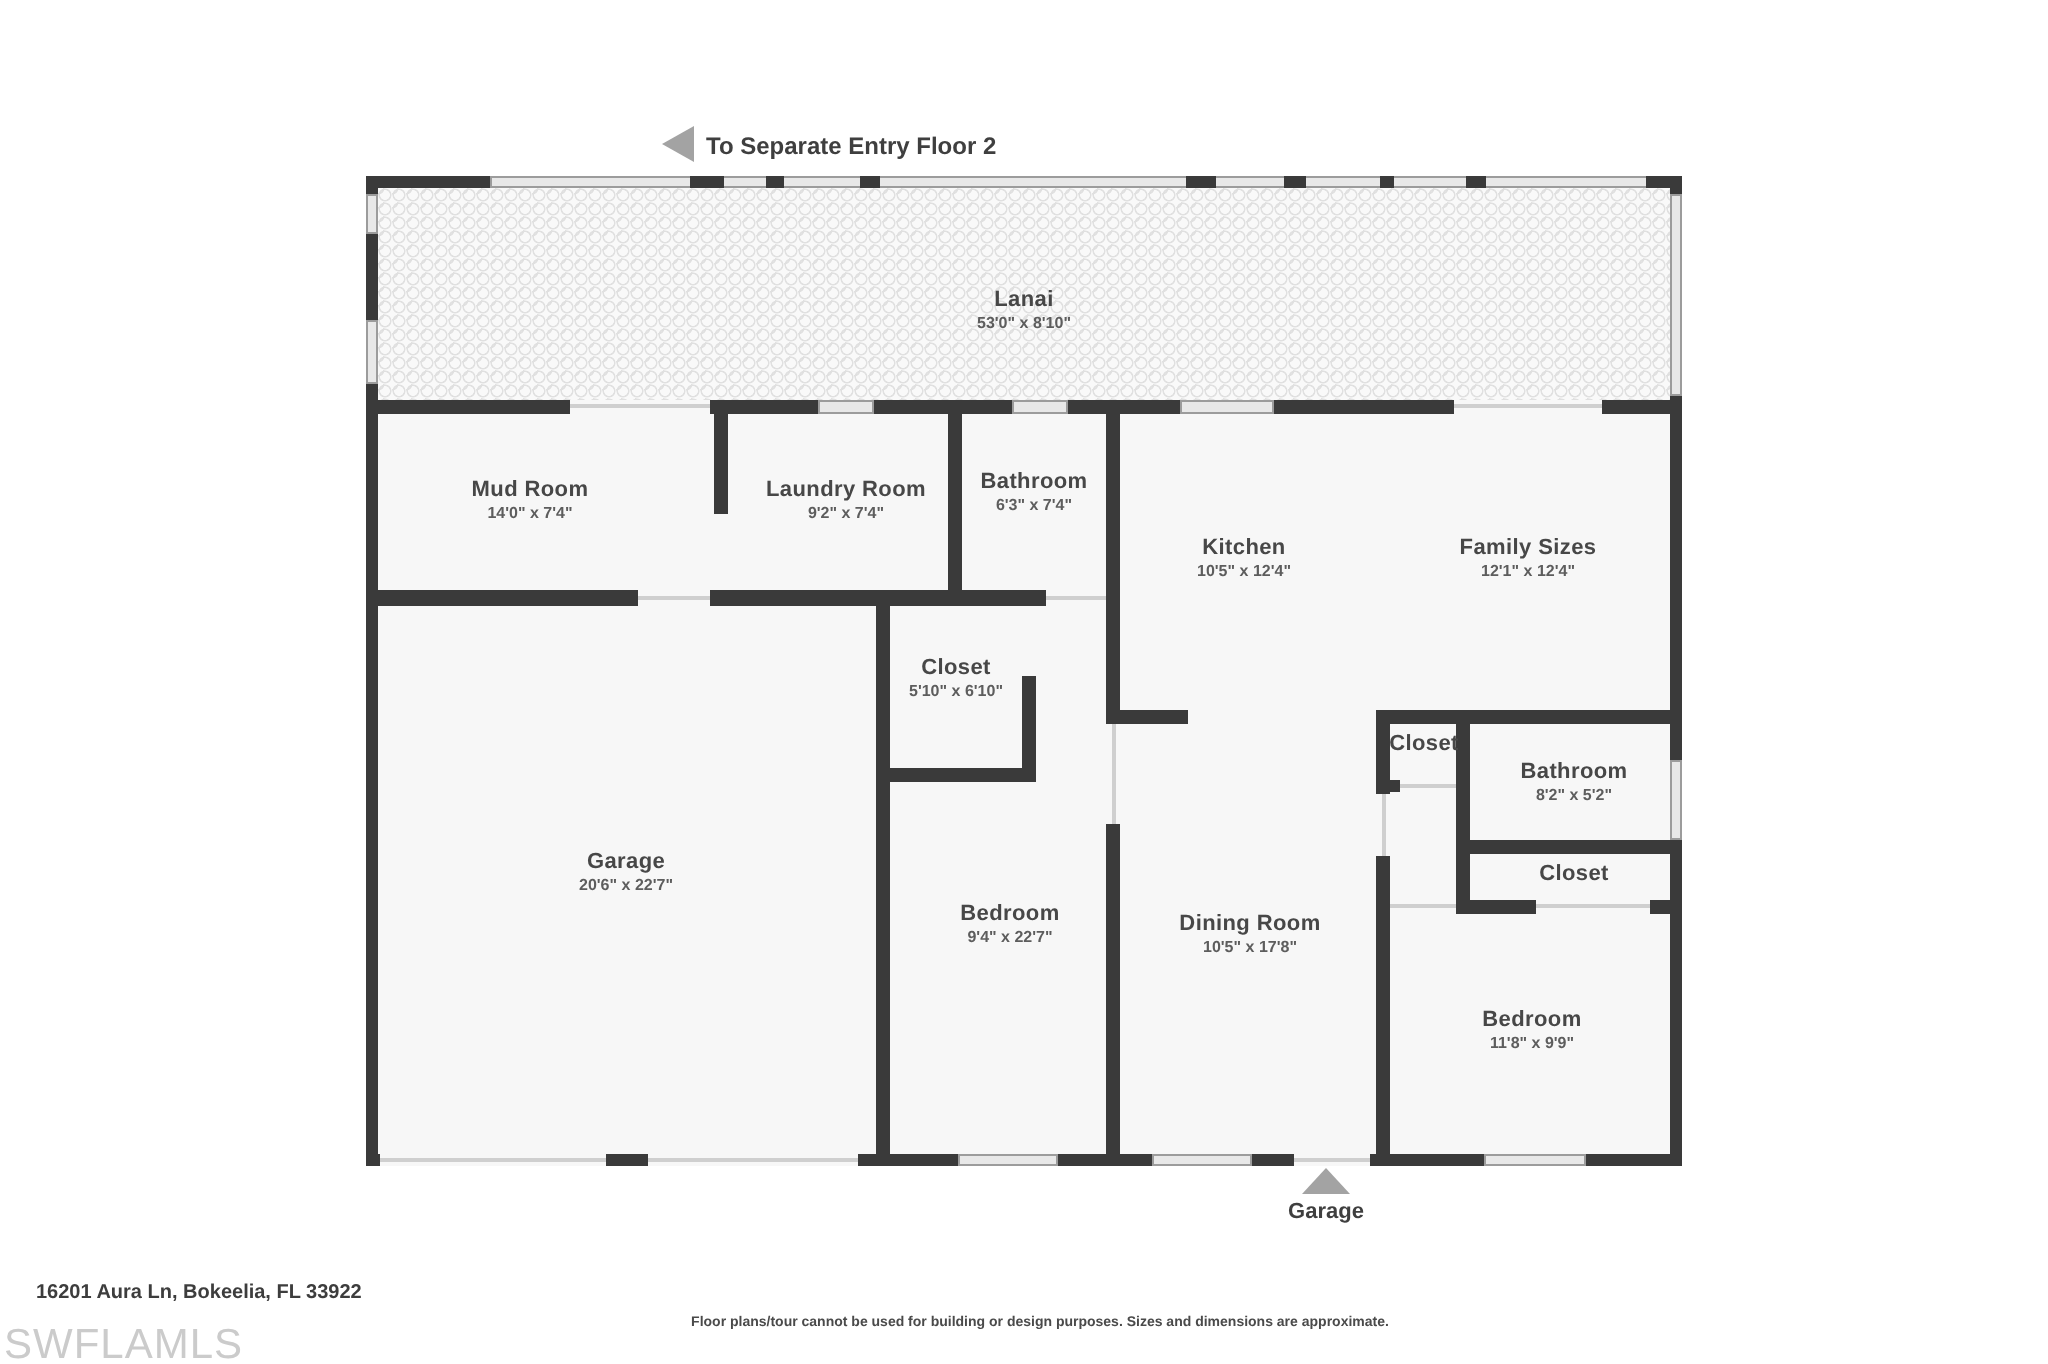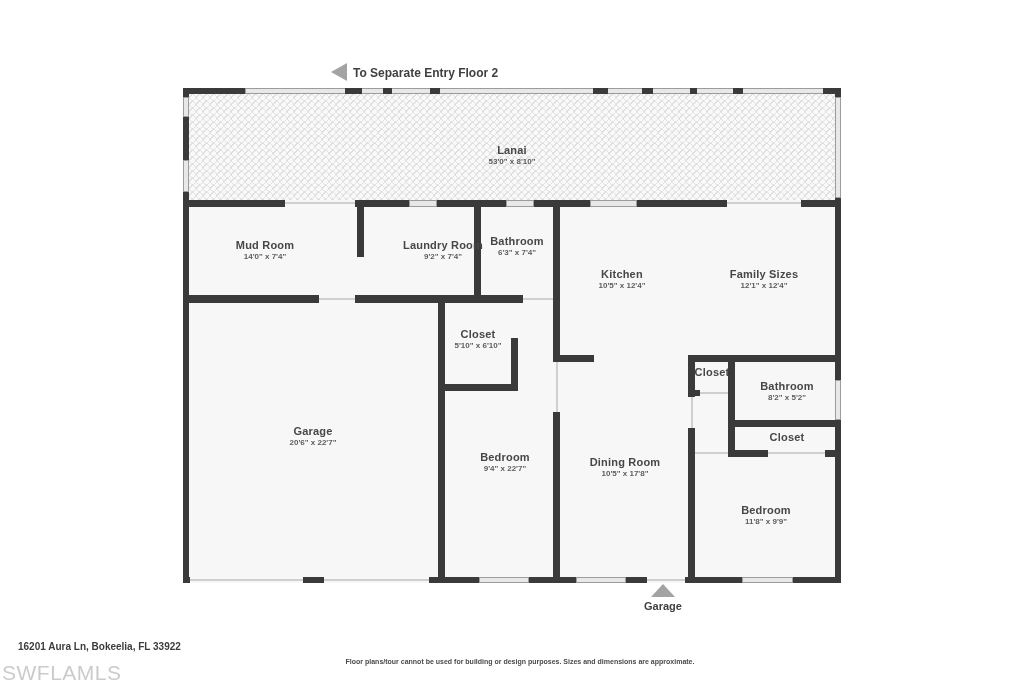--- a/index.html
+++ b/index.html
@@ -111,21 +111,21 @@
   <div class="w" style="left:688px;top:428px;width:7px;height:155px;"></div>
 
   <div class="room-label" style="left:512px;top:134px;margin-top:10px;">
     <span class="nm">Lanai</span>
     <span class="dm">53'0" x 8'10"</span>
   </div>
   <div class="room-label" style="left:265px;top:239px;">
     <span class="nm">Mud Room</span>
     <span class="dm">14'0" x 7'4"</span>
   </div>
-  <div class="room-label" style="left:423px;top:239px;margin-left:20px;">
+  <div class="room-label" style="left:423px;top:239px;">
     <span class="nm">Laundry Room</span>
     <span class="dm">9'2" x 7'4"</span>
   </div>
   <div class="room-label" style="left:517px;top:235px;">
     <span class="nm">Bathroom</span>
     <span class="dm">6'3" x 7'4"</span>
   </div>
   <div class="room-label" style="left:622px;top:268px;">
     <span class="nm">Kitchen</span>
     <span class="dm">10'5" x 12'4"</span>

